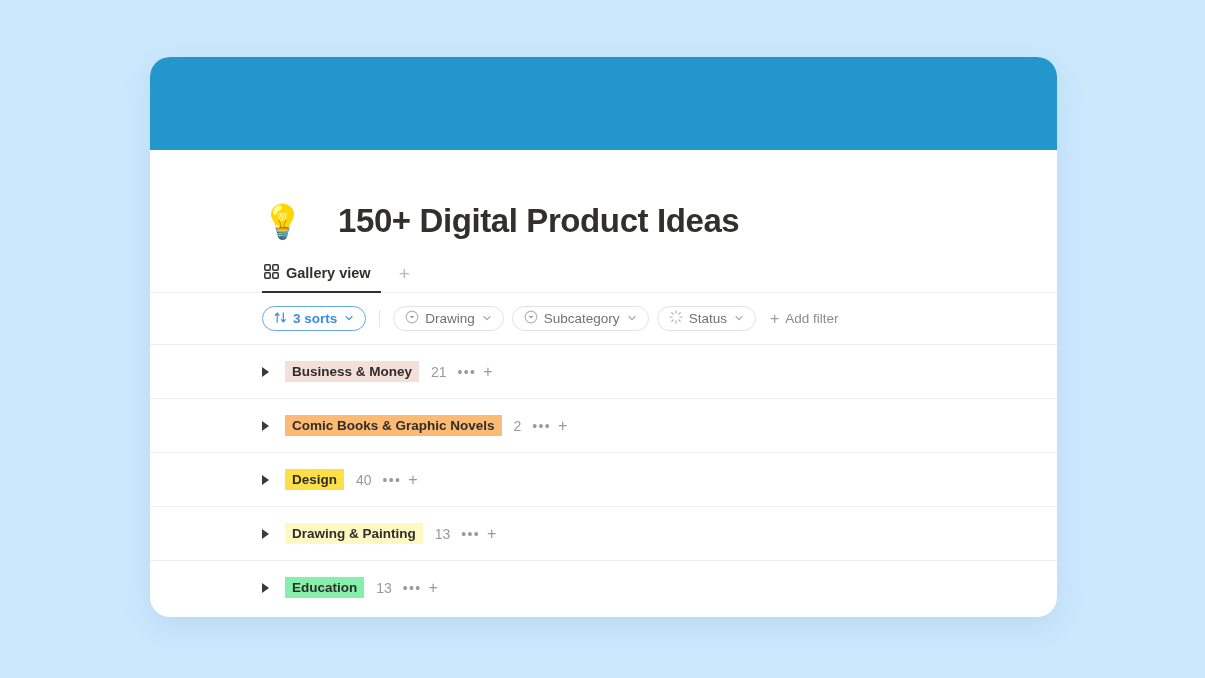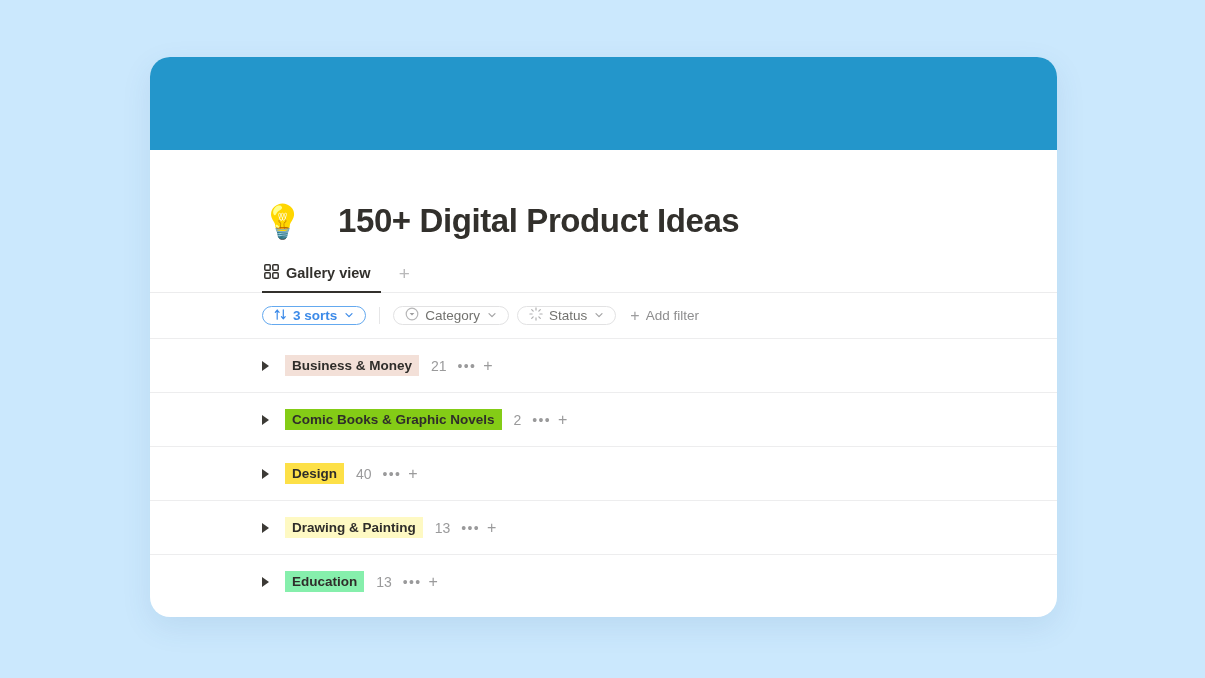--- a/index.html
+++ b/index.html
@@ -101,21 +101,21 @@
   #toolbar {
     display: flex;
     align-items: center;
     gap: 0;
     padding: 13px 0 13px 112px;
   }
   .chip {
     display: inline-flex;
     align-items: center;
     gap: 6px;
-    height: 19px;
+    height: 25px;
     padding: 0 11px;
     border-radius: 13px;
     border: 1px solid #e2e2e3;
     font-size: 13.5px;
     color: #72726f;
     background: #fff;
     cursor: pointer;
     white-space: nowrap;
     box-sizing: border-box;
   }
@@ -252,28 +252,42 @@
 
       <div id="toolbar-divider"></div>
 
       <div class="chip">
         <span>
           <svg width="14" height="14" viewBox="0 0 14 14">
             <circle cx="7" cy="7" r="5.8" fill="none" stroke="#b6b6b7" stroke-width="1.2"></circle>
             <path d="M4.6 5.9 L7 8.6 L9.4 5.9 Z" fill="#9e9e9f"></path>
           </svg>
         </span>
-        <span>Category</span>
+        <span>Drawing</span>
         <span class="chevron">
           <svg width="10" height="10" viewBox="0 0 10 10">
             <path d="M2 3.7 L5 6.7 L8 3.7" fill="none" stroke="#a3a3a4" stroke-width="1.2" stroke-linecap="round" stroke-linejoin="round"></path>
           </svg>
         </span>
       </div>
 
+      <div class="chip">
+        <span>
+          <svg width="14" height="14" viewBox="0 0 14 14">
+            <circle cx="7" cy="7" r="5.8" fill="none" stroke="#b6b6b7" stroke-width="1.2"></circle>
+            <path d="M4.6 5.9 L7 8.6 L9.4 5.9 Z" fill="#9e9e9f"></path>
+          </svg>
+        </span>
+        <span>Subcategory</span>
+        <span class="chevron">
+          <svg width="10" height="10" viewBox="0 0 10 10">
+            <path d="M2 3.7 L5 6.7 L8 3.7" fill="none" stroke="#a3a3a4" stroke-width="1.2" stroke-linecap="round" stroke-linejoin="round"></path>
+          </svg>
+        </span>
+      </div>
 
       <div class="chip">
         <span>
           <svg width="14" height="14" viewBox="0 0 14 14">
             <g stroke="#b0b0b1" stroke-width="1.2" stroke-linecap="round">
               <line x1="7" y1="0.9" x2="7" y2="3.1"></line>
               <line x1="7" y1="10.9" x2="7" y2="13.1"></line>
               <line x1="0.9" y1="7" x2="3.1" y2="7"></line>
               <line x1="10.9" y1="7" x2="13.1" y2="7"></line>
               <line x1="2.7" y1="2.7" x2="4.2" y2="4.2"></line>
@@ -300,21 +314,21 @@
     <div id="group-list">
         <div class="group-row">
           <span class="group-caret"></span>
           <span class="group-badge" style="background: rgb(243, 224, 216); color: rgb(47, 45, 42);">Business &amp; Money</span>
           <span class="group-count">21</span>
           <span class="group-more">•••</span>
           <span class="group-add">+</span>
         </div>
         <div class="group-row">
           <span class="group-caret"></span>
-          <span class="group-badge" style="background: #84cc16; color: rgb(47, 45, 42); text-align: center;">Comic Books &amp; Graphic Novels</span>
+          <span class="group-badge" style="background: #fdba74; color: rgb(47, 45, 42); text-align: center;">Comic Books &amp; Graphic Novels</span>
           <span class="group-count">2</span>
           <span class="group-more">•••</span>
           <span class="group-add">+</span>
         </div>
         <div class="group-row">
           <span class="group-caret"></span>
           <span class="group-badge" style="background: #fde047; color: rgb(47, 45, 42);">Design</span>
           <span class="group-count">40</span>
           <span class="group-more">•••</span>
           <span class="group-add">+</span>

